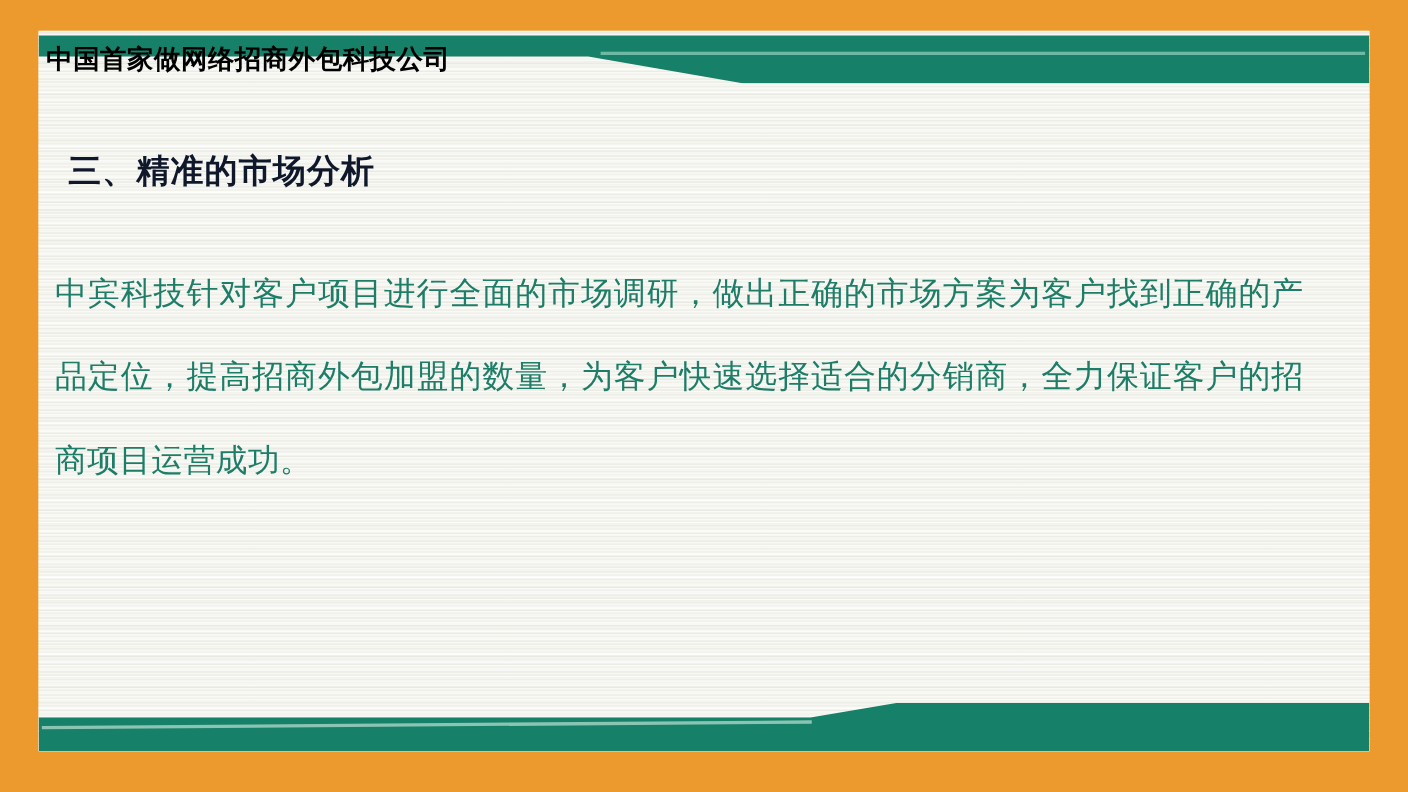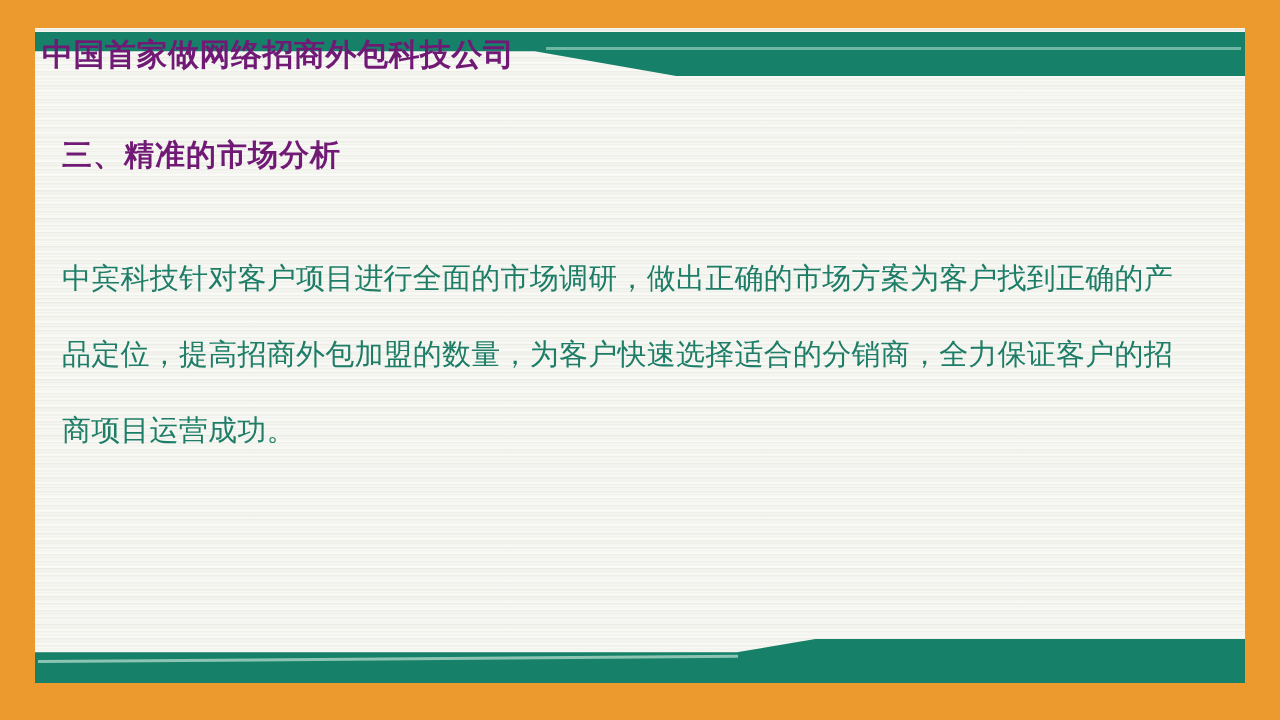--- a/index.html
+++ b/index.html
@@ -76,34 +76,34 @@
     width: 695px;
     height: 3px;
     background: #6fb8a4;
   }
   #header-title {
     position: absolute;
     left: 42px;
     top: 33px;
     height: 42px;
     line-height: 42px;
-    color: #701a75;
+    color: #000000;
     font-family: "DejaVu Sans", "Liberation Sans", sans-serif;
     font-weight: bold;
-    font-size: 31px;
+    font-size: 24px;
     letter-spacing: 0.5px;
     white-space: nowrap;
   }
 
   
   #section-title {
     position: absolute;
     left: 62px;
     top: 135px;
-    color: #701a75;
+    color: #0f172a;
     font-family: "DejaVu Sans", "Liberation Sans", sans-serif;
     font-weight: bold;
     font-size: 30px;
     letter-spacing: 1px;
     white-space: nowrap;
   }
 
   
   #body-text {
     position: absolute;
@@ -111,21 +111,21 @@
     top: 228px;
     width: 1135px;
     color: #1d7d67;
     font-family: "DejaVu Serif", "Liberation Serif", serif;
     font-size: 29px;
     line-height: 76px;
     text-align: justify;
     text-justify: inter-character;
     letter-spacing: 0.2px;
   }
-  #body-text p { margin: 12px; }
+  #body-text p { margin: 0; }
 
   
   #footer-band {
     position: absolute;
     left: 35px;
     top: 639px;
     width: 1210px;
     height: 44px;
     background: #168068;
     clip-path: polygon(

